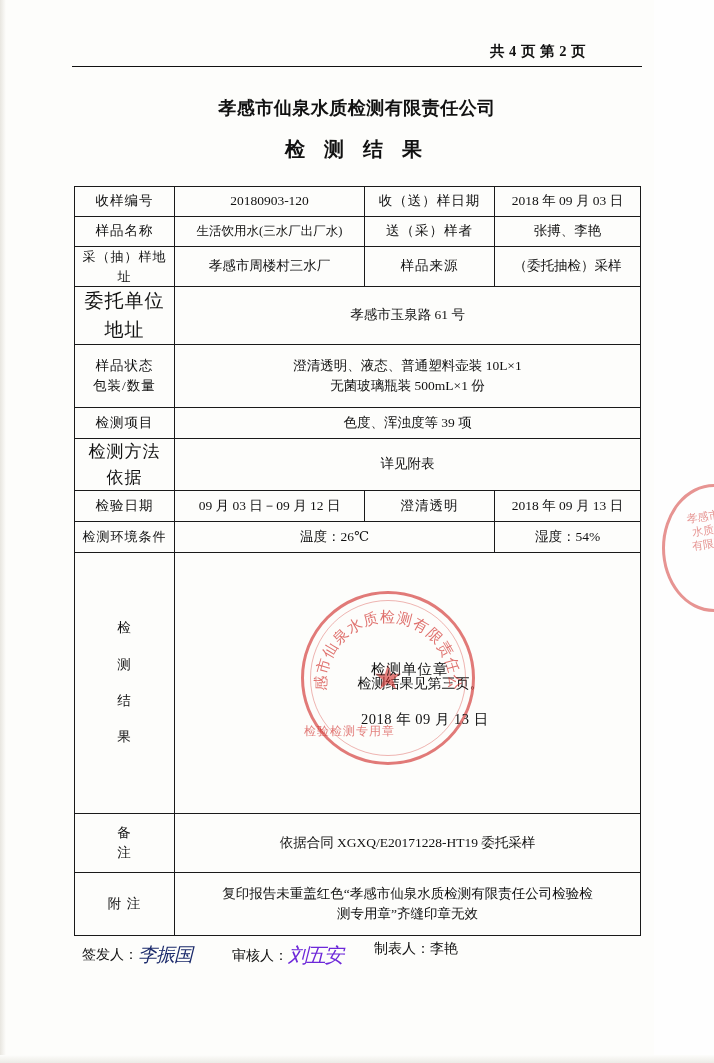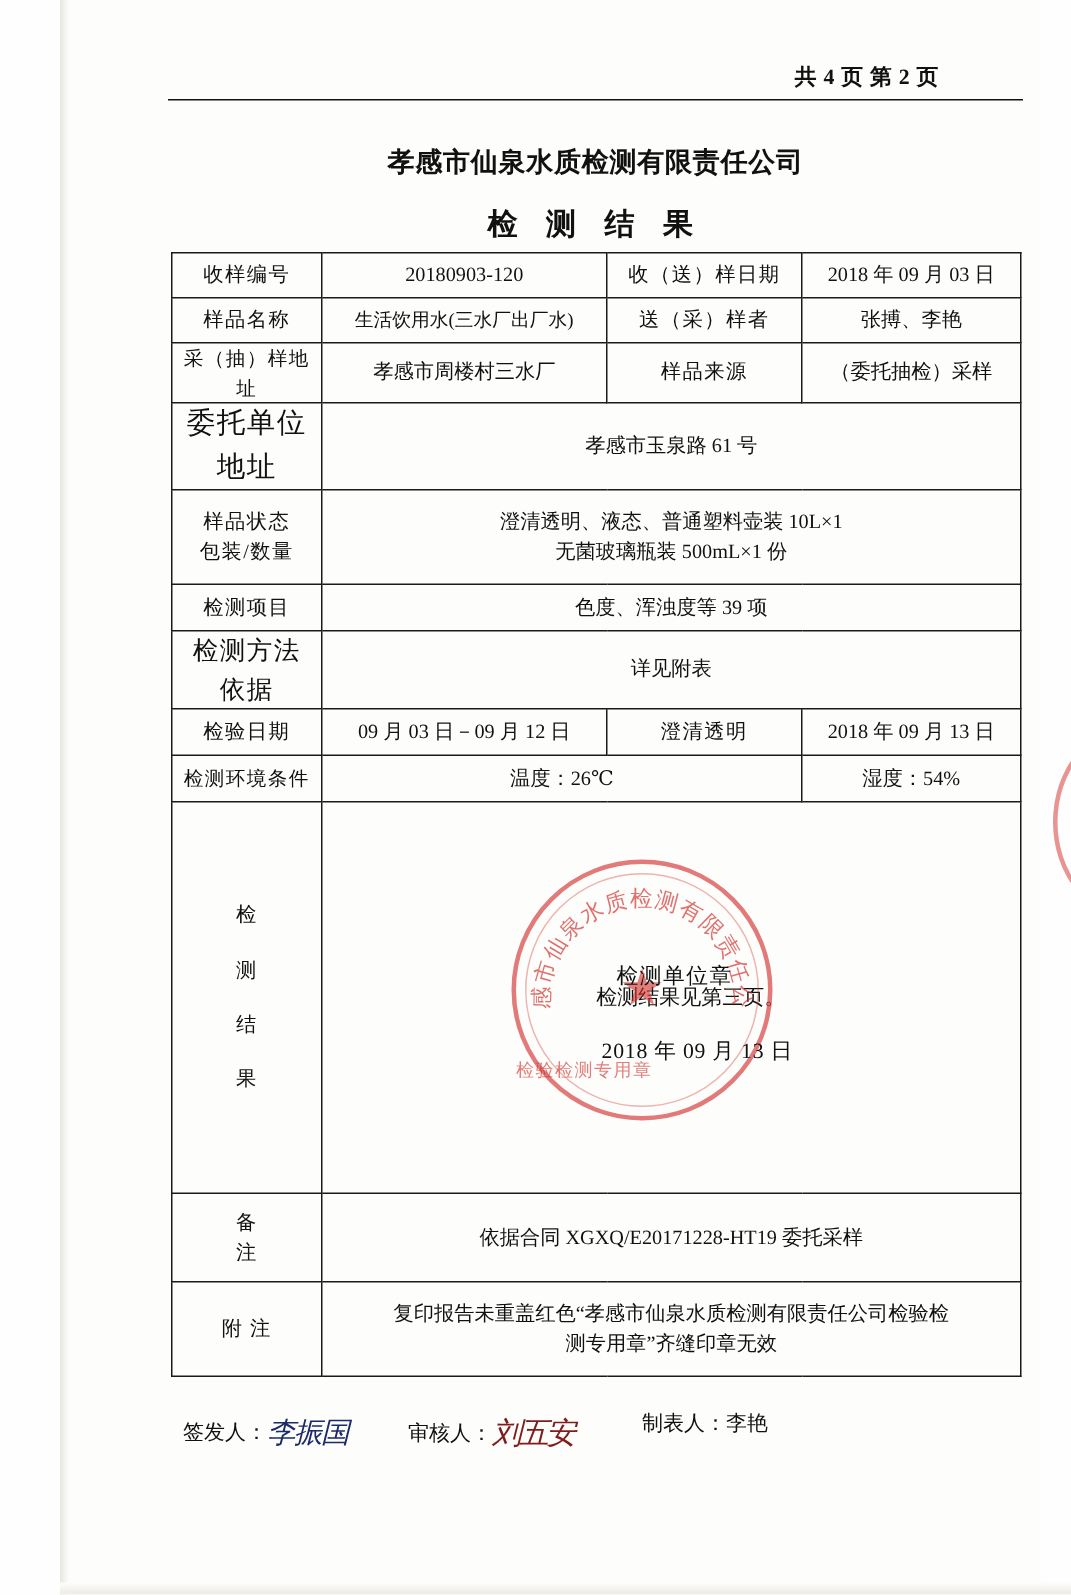--- a/index.html
+++ b/index.html
@@ -14,21 +14,20 @@
     font-family: "Liberation Serif", "DejaVu Serif", serif;
     color: #111;
     overflow: hidden;
   }
   .page {
     position: absolute;
     top: 0; left: 0;
     width: 654px;
     height: 1063px;
     background: #fdfdfb;
-    margin-left: 40px;
   }
   
   .page-num {
     position: absolute;
     top: 42px;
     right: 68px;
     font-size: 14.5px;
     font-weight: bold;
     letter-spacing: 0.5px;
     white-space: nowrap;
@@ -58,21 +57,21 @@
     width: 714px;
     text-align: center;
     font-size: 20px;
     font-weight: bold;
     letter-spacing: 7px;
   }
 
   
   table.report {
     position: absolute;
-    top: 168px;
+    top: 186px;
     left: 74px;
     width: 566px;
     border-collapse: collapse;
     table-layout: fixed;
   }
   table.report td {
     border: 1px solid #1a1a1a;
     font-size: 13.5px;
     padding: 0 6px;
     text-align: center;
@@ -205,35 +204,35 @@
     top: 940px;
     width: 580px;
     font-size: 14px;
   }
   .signrow .item {
     position: absolute;
     white-space: nowrap;
   }
   .s1 { left: 8px; }
   .s2 { left: 158px; }
-  .s3 { left: 314px; }
+  .s3 { left: 300px; }
   .hand {
     font-family: "DejaVu Serif", serif;
     font-style: italic;
     font-size: 19px;
     color: #1b2a6b;
     letter-spacing: -1px;
     position: relative;
     top: 2px;
   }
   .hand2 {
     font-family: "DejaVu Serif", serif;
     font-style: italic;
     font-size: 20px;
-    color: #7f1d1d;
+    color: #6d28d9;
     letter-spacing: -2px;
     position: relative;
     top: 2px;
   }
   .scan-edge-l {
     position: absolute;
     left: 0; top: 0;
     width: 6px; height: 1063px;
     background: linear-gradient(90deg,#e8e6e0,#fdfdfb);
   }

